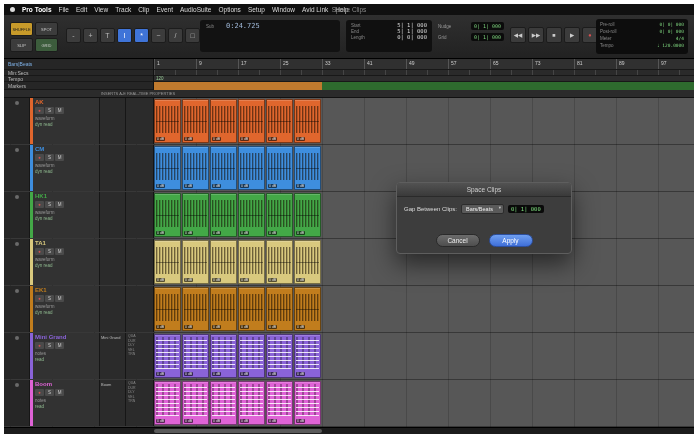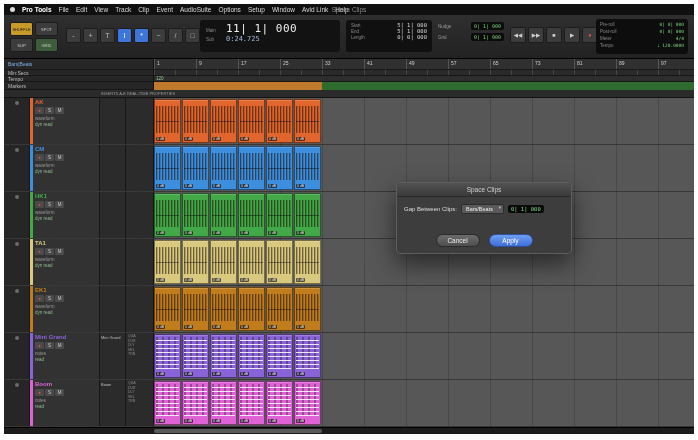--- a/index.html
+++ b/index.html
@@ -139,24 +139,20 @@
         <div class="tool-btn">T</div>
         <div class="tool-btn active">I</div>
         <div class="tool-btn active">*</div>
         <div class="tool-btn">~</div>
         <div class="tool-btn">/</div>
         <div class="tool-btn">□</div>
       </div>
 
     <div id="counter-panel">
       <div class="cnt-row">
-        <span class="cnt-label">Main</span>
-        <span class="cnt-main">11| 1| 000</span>
-      </div>
-      <div class="cnt-row">
         <span class="cnt-label">Sub</span>
         <span class="cnt-sub">0:24.725</span>
       </div>
     </div>
 
     <div id="selection-panel">
       <div class="sel-row">
         <span class="sel-label">Start</span>
         <span class="sel-val">5| 1| 000</span>
       </div>

